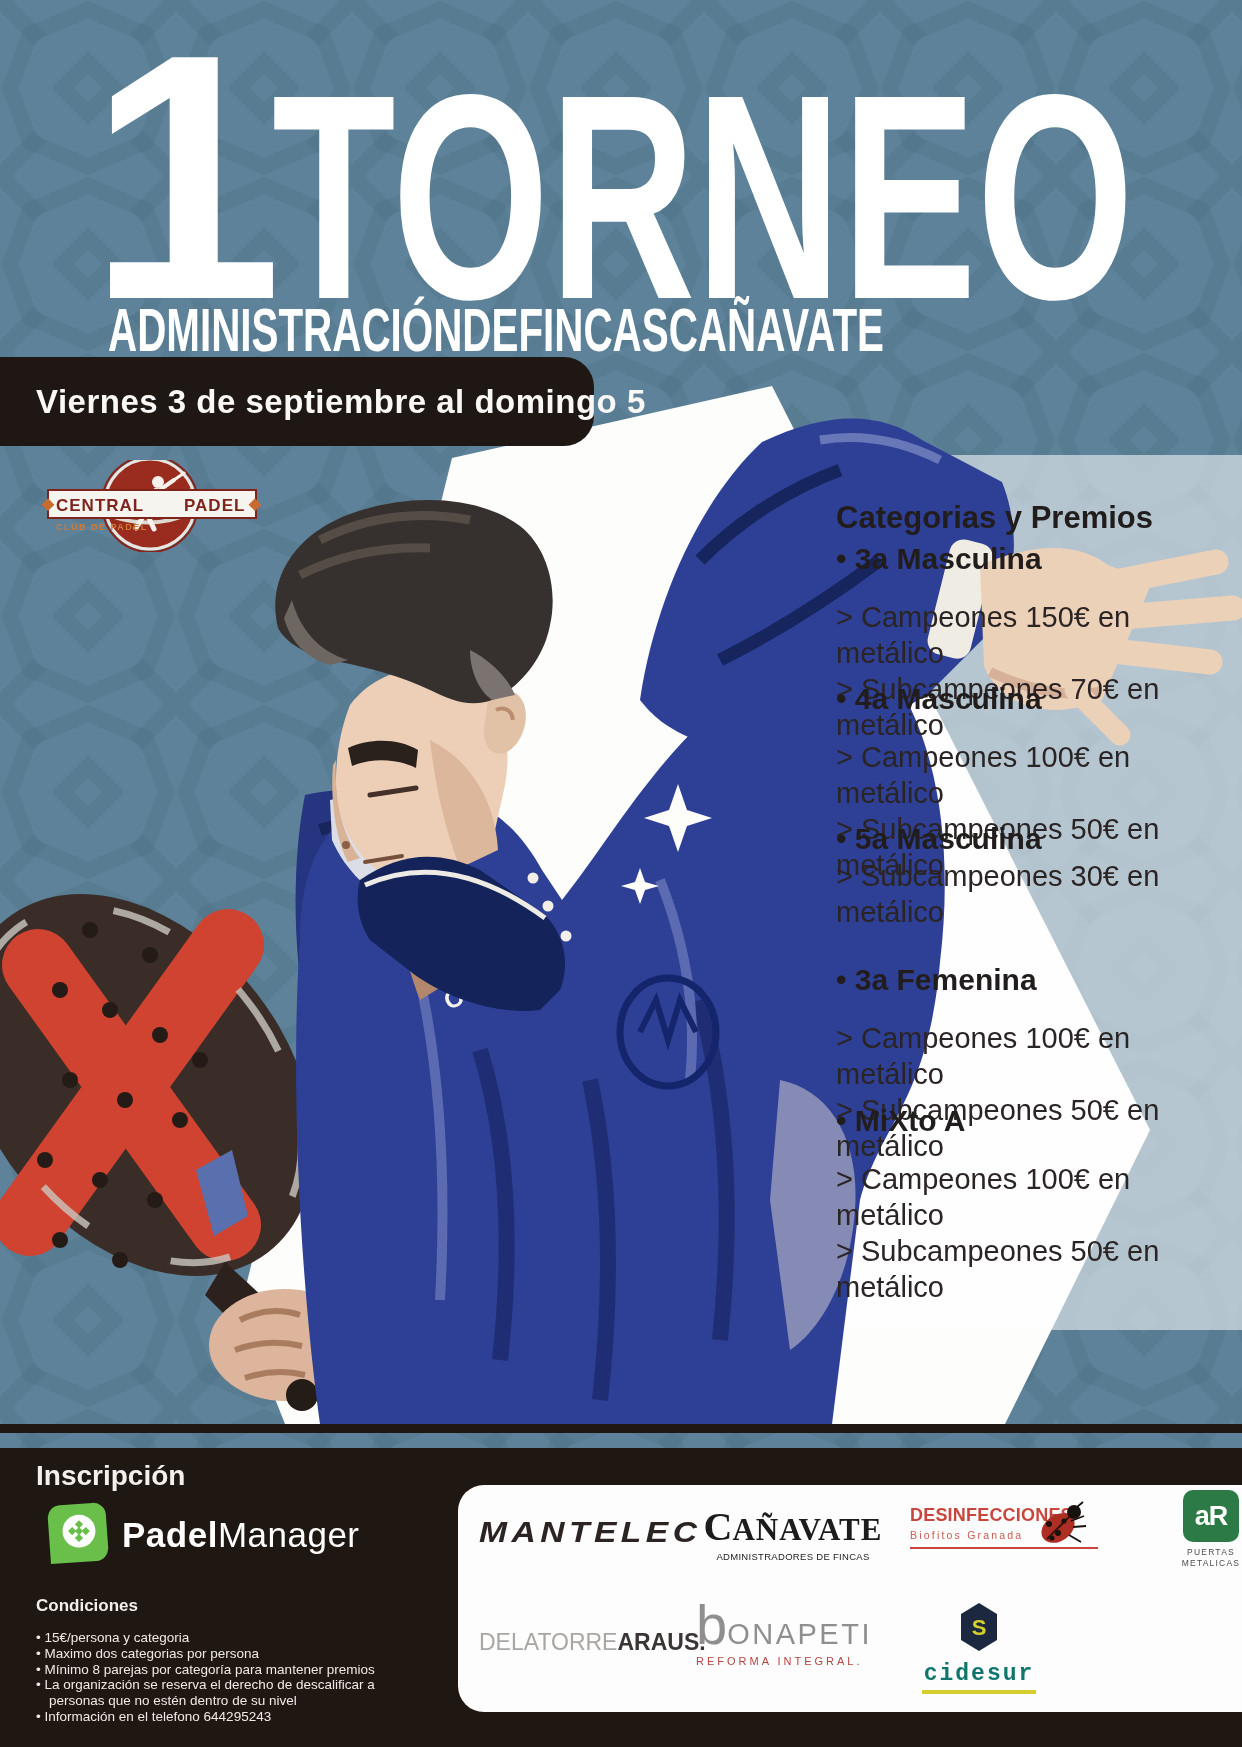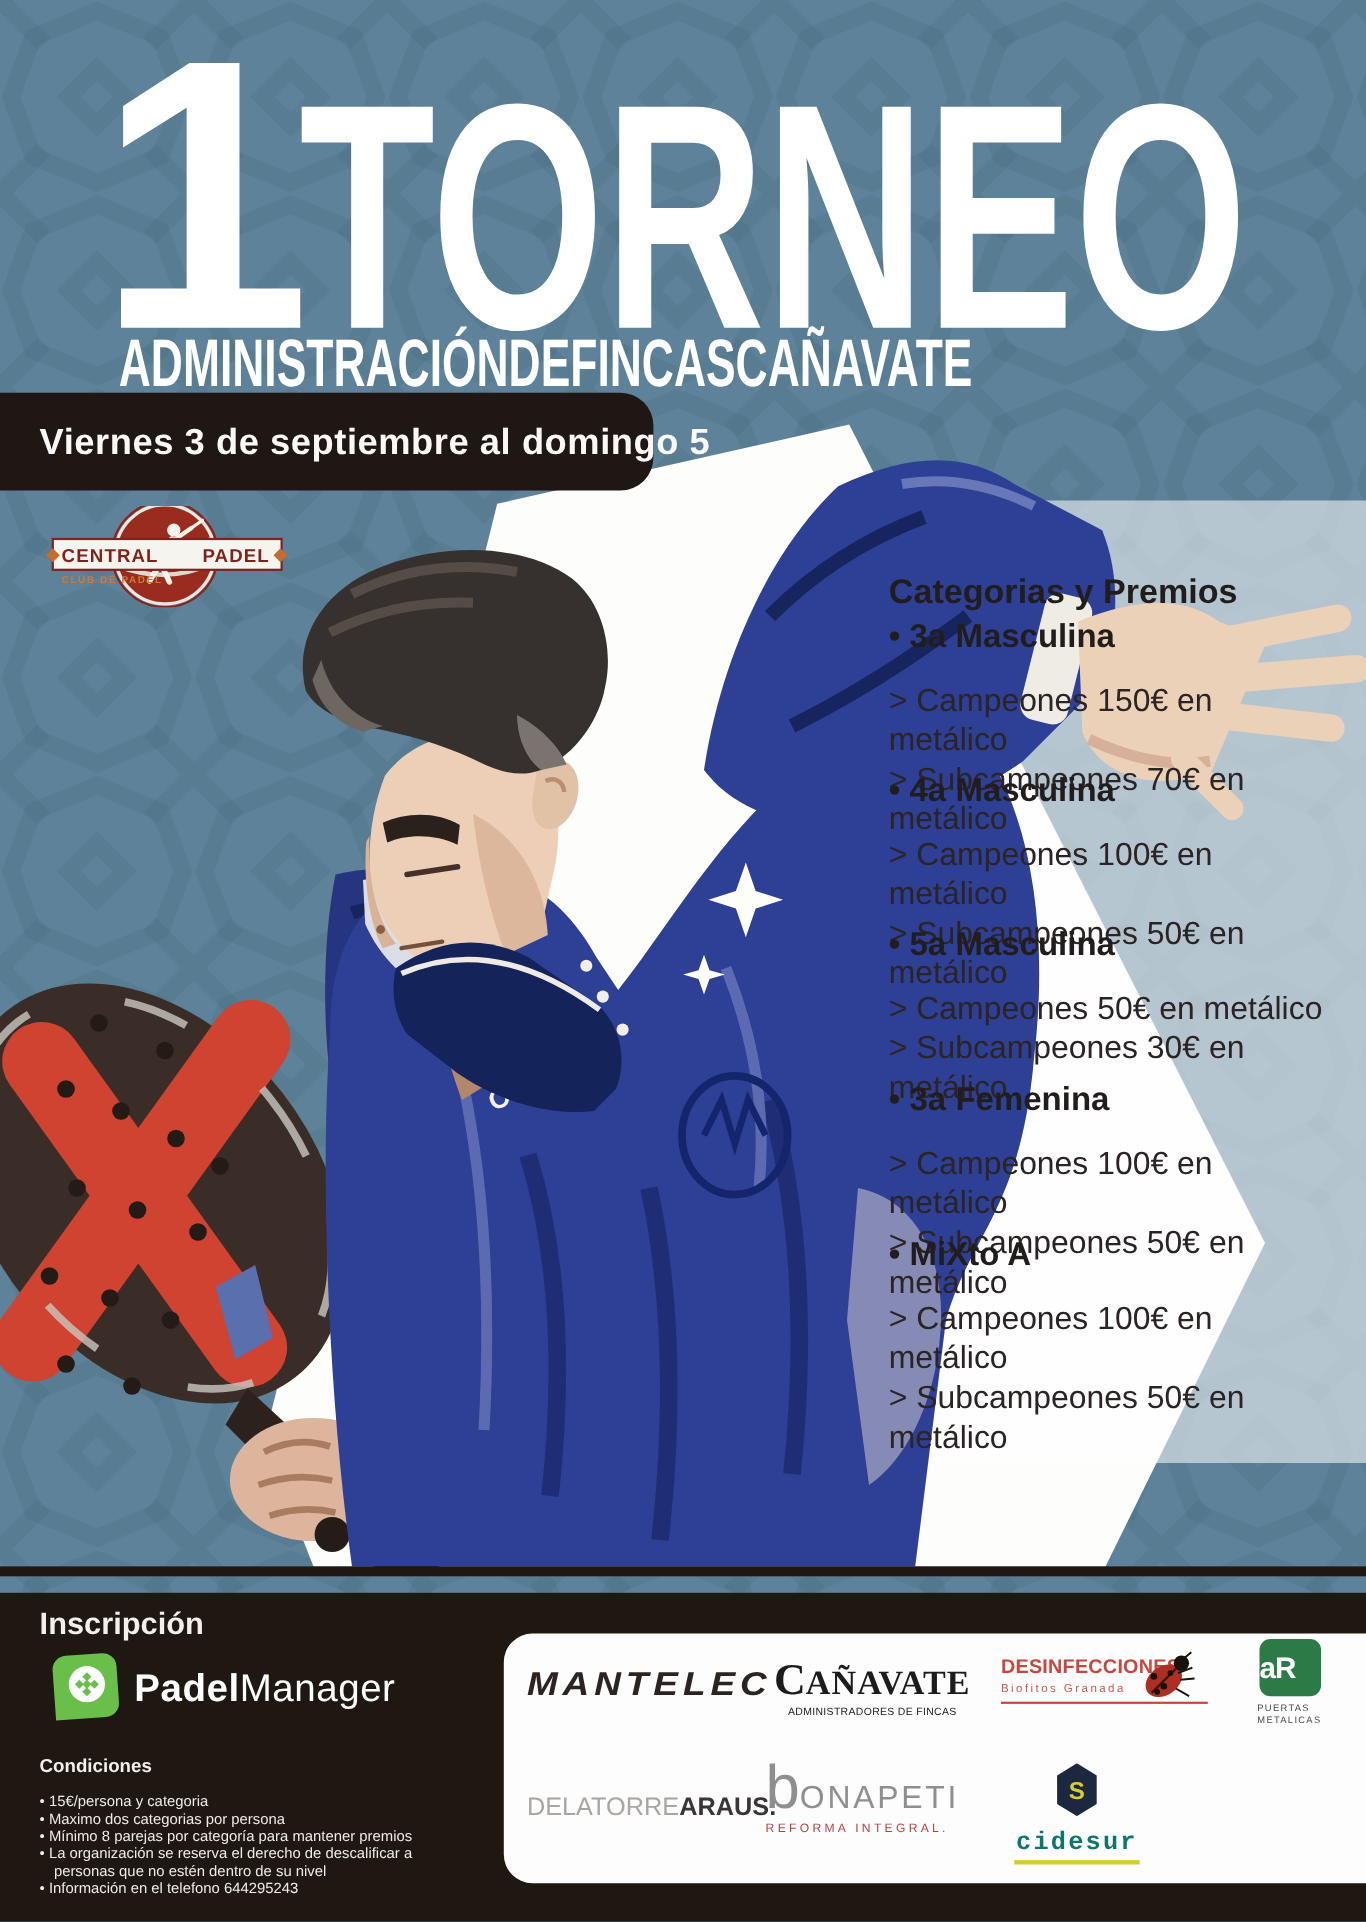--- a/index.html
+++ b/index.html
@@ -13,21 +13,21 @@
 
   
   #date-banner{
     left:0;top:357px;width:594px;height:89px;background:#1f1713;
     border-radius:0 30px 30px 0;color:#faf8f6;
     font-size:33px;font-weight:700;line-height:89px;padding-left:36px;
     box-sizing:border-box;letter-spacing:.5px;white-space:nowrap;
   }
 
   
-  #categories{left:808px;top:500px;width:404px;color:#2b2424;margin-top:20px;}
+  #categories{left:836px;top:500px;width:404px;color:#2b2424;}
   #categories .heading{font-size:31px;font-weight:700;color:#221d1d;}
   .cat-group{position:absolute;left:0;width:404px;}
   .cat-name{font-size:30px;font-weight:700;color:#221d1d;line-height:38px;}
   .cat-prize{font-size:29px;line-height:36px;color:#2b2424;}
   .cat-prize.first{margin-top:21px;}
 
   
   #stripe{left:0;top:1424px;width:1242px;height:9px;background:#1f1712;}
   #bottom{left:0;top:1448px;width:1242px;height:299px;background:#1f1712;color:#f3efec;}
   #inscripcion-heading{left:36px;top:12px;font-size:28px;font-weight:700;}
@@ -48,21 +48,21 @@
     letter-spacing:4px;color:#2b2422;transform:scaleX(1.12);transform-origin:left top;white-space:nowrap;}
   #canavate{left:240px;top:18px;width:190px;text-align:center;font-family:"Liberation Serif","DejaVu Serif",serif;color:#1c1c1c;}
   #canavate .big{font-size:40px;font-weight:700;}
   #canavate .rest{font-size:31px;font-weight:700;letter-spacing:1px;}
   #canavate .tag{font-size:9.5px;letter-spacing:.3px;margin-top:1px;font-family:"Liberation Sans",sans-serif;color:#222;}
   #desinfecciones{left:452px;top:20px;width:190px;color:#c8463d;}
   #desinfecciones .name{font-size:18px;font-weight:700;letter-spacing:.2px;}
   #desinfecciones .tag{font-size:10.5px;letter-spacing:2.2px;color:#cc5a50;margin-top:3px;}
   #desinfecciones .redline{width:188px;height:2px;background:#c8463d;margin-top:6px;}
   #ladybug{left:575px;top:14px;}
-  #ar-logo{left:685px;top:5px;width:60px;}
+  #ar-logo{left:723px;top:5px;width:60px;text-align:center;}
   #ar-box{width:56px;height:52px;background:#2c7a45;border-radius:10px;color:#fff;
     font-size:27px;font-weight:700;line-height:52px;letter-spacing:-1px;margin:0 auto;}
   #ar-logo .tag{font-size:8.5px;color:#4c4c4c;letter-spacing:1.2px;line-height:11px;margin-top:5px;}
   #delatorre{left:21px;top:144px;font-size:23px;white-space:nowrap;}
   #delatorre .lt{color:#a9a5a2;font-weight:400;}
   #delatorre .bd{color:#3b3535;font-weight:700;}
   #bonapeti{left:238px;top:118px;color:#8f8f8f;}
   #bonapeti .line1{display:flex;align-items:baseline;}
   #bonapeti .b{font-size:56px;line-height:44px;}
   #bonapeti .rest{font-size:29px;letter-spacing:2.5px;}
@@ -232,21 +232,20 @@
       <div class="cat-prize first">&gt; Campeones 150€ en metálico</div>
       <div class="cat-prize">&gt; Subcampeones 70€ en metálico</div>
     </div>
     <div class="cat-group" style="top:180px">
       <div class="cat-name">• 4a Masculina</div>
       <div class="cat-prize first">&gt; Campeones 100€ en metálico</div>
       <div class="cat-prize">&gt; Subcampeones 50€ en metálico</div>
     </div>
     <div class="cat-group" style="top:320px">
       <div class="cat-name">• 5a Masculina</div>
-      <div class="cat-prize first">&gt; Campeones 50€ en metálico</div>
       <div class="cat-prize">&gt; Subcampeones 30€ en metálico</div>
     </div>
     <div class="cat-group" style="top:461px">
       <div class="cat-name">• 3a Femenina</div>
       <div class="cat-prize first">&gt; Campeones 100€ en metálico</div>
       <div class="cat-prize">&gt; Subcampeones 50€ en metálico</div>
     </div>
     <div class="cat-group" style="top:602px">
       <div class="cat-name">• MiXto A</div>
       <div class="cat-prize first">&gt; Campeones 100€ en metálico</div>

